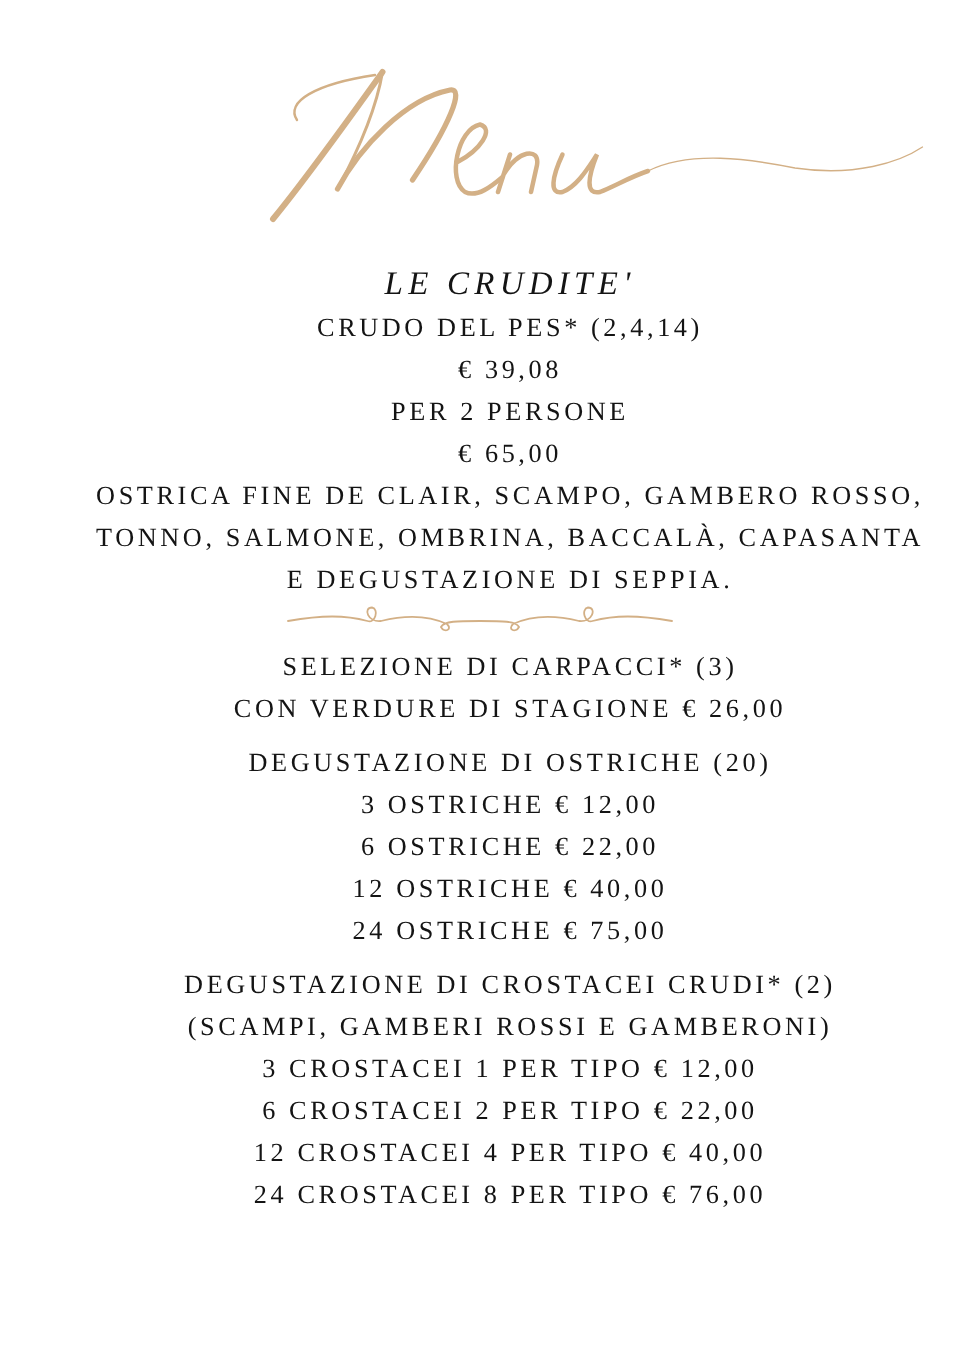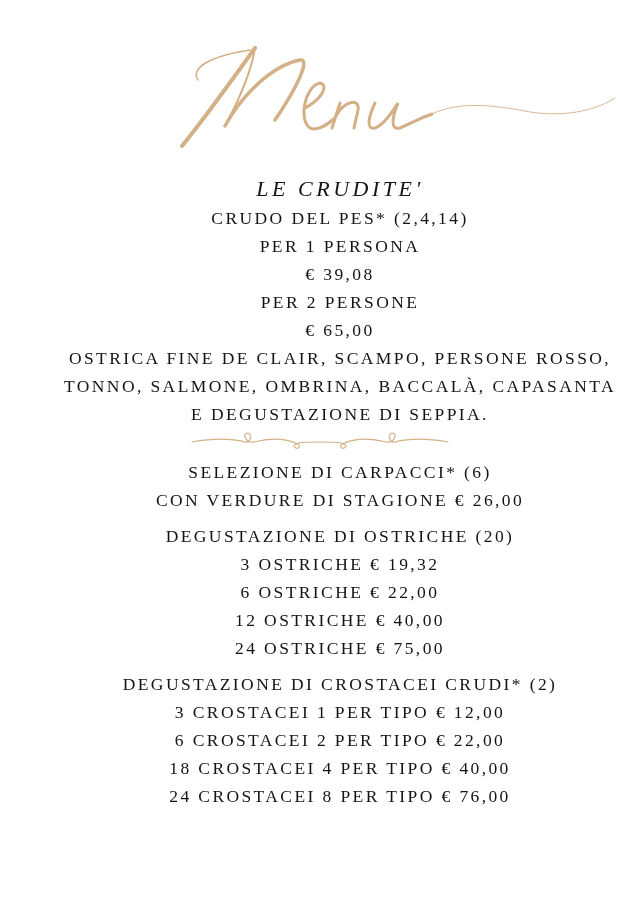--- a/index.html
+++ b/index.html
@@ -36,42 +36,42 @@
 
       <path d="M262 86 C 290 72, 330 78, 360 84 C 400 90, 430 80, 445 70" stroke-width="0.9"></path>
     </g>
     <text x="0" y="0" font-size="1" fill="transparent">Menu</text>
   </svg>
 </div>
 
 <div class="content">
   <div class="line section-title">LE CRUDITE'</div>
   <div class="line">CRUDO DEL PES* (2,4,14)</div>
-  <div class="line">PER 1 PERSONA</div>
   <div class="line">€ 39,08</div>
   <div class="line">PER 2 PERSONE</div>
   <div class="line">€ 65,00</div>
-  <div class="line">OSTRICA FINE DE CLAIR, SCAMPO, PERSONE ROSSO,</div>
+  <div class="line">OSTRICA FINE DE CLAIR, SCAMPO, GAMBERO ROSSO,</div>
   <div class="line">TONNO, SALMONE, OMBRINA, BACCALÀ, CAPASANTA</div>
   <div class="line">E DEGUSTAZIONE DI SEPPIA.</div>
 
   <svg class="divider" viewBox="0 0 260 24">
     <g fill="none" stroke="#d3b086" stroke-width="1.2" stroke-linecap="round">
       <path d="M2 14 C 25 10, 40 10, 55 14 C 60 16, 63 6, 58 5 C 52 5, 55 15, 64 14 C 80 10, 95 10, 108 16 C 112 20, 106 22, 104 18 C 106 14, 115 14, 130 14"></path>
       <path d="M258 14 C 235 10, 220 10, 205 14 C 200 16, 197 6, 202 5 C 208 5, 205 15, 196 14 C 180 10, 165 10, 152 16 C 148 20, 154 22, 156 18 C 154 14, 145 14, 130 14"></path>
     </g>
   </svg>
 
-  <div class="line">SELEZIONE DI CARPACCI* (6)</div>
+  <div class="line">SELEZIONE DI CARPACCI* (3)</div>
   <div class="line">CON VERDURE DI STAGIONE € 26,00</div>
   <div class="gap"></div>
   <div class="line">DEGUSTAZIONE DI OSTRICHE (20)</div>
-  <div class="line">3 OSTRICHE € 19,32</div>
+  <div class="line">3 OSTRICHE € 12,00</div>
   <div class="line">6 OSTRICHE € 22,00</div>
   <div class="line">12 OSTRICHE € 40,00</div>
   <div class="line">24 OSTRICHE € 75,00</div>
   <div class="gap"></div>
   <div class="line">DEGUSTAZIONE DI CROSTACEI CRUDI* (2)</div>
+  <div class="line">(SCAMPI, GAMBERI ROSSI E GAMBERONI)</div>
   <div class="line">3 CROSTACEI 1 PER TIPO € 12,00</div>
   <div class="line">6 CROSTACEI 2 PER TIPO € 22,00</div>
-  <div class="line">18 CROSTACEI 4 PER TIPO € 40,00</div>
+  <div class="line">12 CROSTACEI 4 PER TIPO € 40,00</div>
   <div class="line">24 CROSTACEI 8 PER TIPO € 76,00</div>
 </div>
 
 </body></html>

